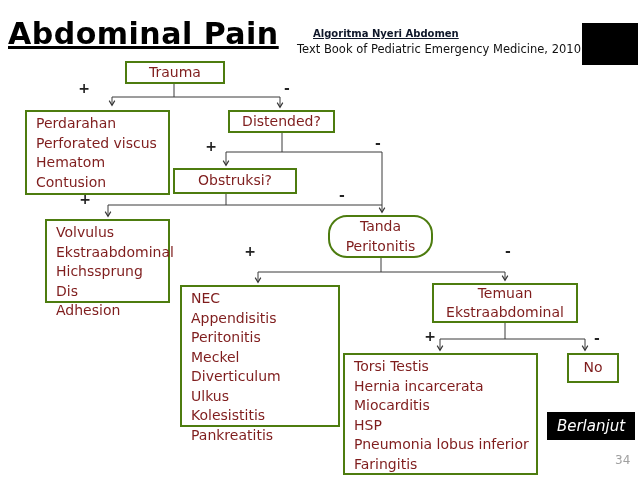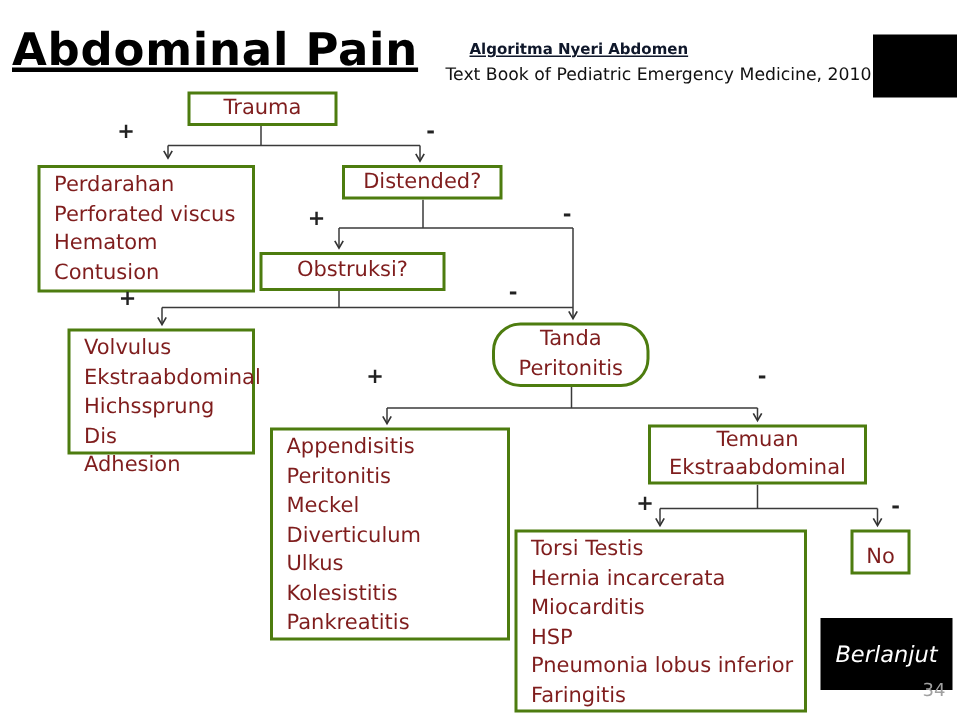--- a/index.html
+++ b/index.html
@@ -21,21 +21,21 @@
     position:absolute;border:2px solid #4d7c0f;background:#fff;box-sizing:border-box;
     font-size:14px;line-height:19.5px;color:#7f1d1d;
   }
   .node.center{display:flex;flex-direction:column;align-items:center;justify-content:center;text-align:center;}
   .node.list{padding:2px 6px 2px 9px;}
   .blabel{
     position:absolute;font-size:14px;font-weight:bold;color:#222;
     line-height:14px;width:12px;text-align:center;
   }
   .continue-badge{
-    position:absolute;left:547px;top:412px;width:88px;height:48px;background:#000;
+    position:absolute;left:547px;top:412px;width:88px;height:28px;background:#000;
     color:#fff;font-style:italic;font-size:15px;display:flex;align-items:center;
     justify-content:center;
   }
   .page-number{position:absolute;left:615px;top:453px;font-size:12px;color:#a0a0a0;}
 </style>
 </head>
 <body>
 
 <div class="slide">
 
@@ -102,20 +102,21 @@
     <div>Hichssprung Dis</div>
     <div>Adhesion</div>
   </div>
 
   <div class="node center" style="left:328px;top:215px;width:105px;height:43px;border-radius:19px;">
     <span>Tanda</span>
     <span>Peritonitis</span>
   </div>
 
   <div class="node list" style="left:180px;top:285px;width:160px;height:142px;">
+    <div>NEC</div>
     <div>Appendisitis</div>
     <div>Peritonitis</div>
     <div>Meckel Diverticulum</div>
     <div>Ulkus</div>
     <div>Kolesistitis</div>
     <div>Pankreatitis</div>
   </div>
 
   <div class="node center" style="left:432px;top:283px;width:146px;height:40px;">
     <span>Temuan</span>
@@ -124,21 +125,21 @@
 
   <div class="node list" style="left:343px;top:353px;width:195px;height:122px;">
     <div>Torsi Testis</div>
     <div>Hernia incarcerata</div>
     <div>Miocarditis</div>
     <div>HSP</div>
     <div>Pneumonia lobus inferior</div>
     <div>Faringitis</div>
   </div>
 
-  <div class="node center" style="left:567px;top:353px;width:40px;height:30px;justify-content:flex-end;">
+  <div class="node center" style="left:567px;top:353px;width:52px;height:30px;">
     <span>No</span>
   </div>
 
   <div class="blabel" style="left:78px;top:81px;">+</div>
   <div class="blabel" style="left:281px;top:81px;">-</div>
   <div class="blabel" style="left:205px;top:139px;">+</div>
   <div class="blabel" style="left:372px;top:136px;">-</div>
   <div class="blabel" style="left:79px;top:192px;">+</div>
   <div class="blabel" style="left:336px;top:188px;">-</div>
   <div class="blabel" style="left:244px;top:244px;">+</div>

